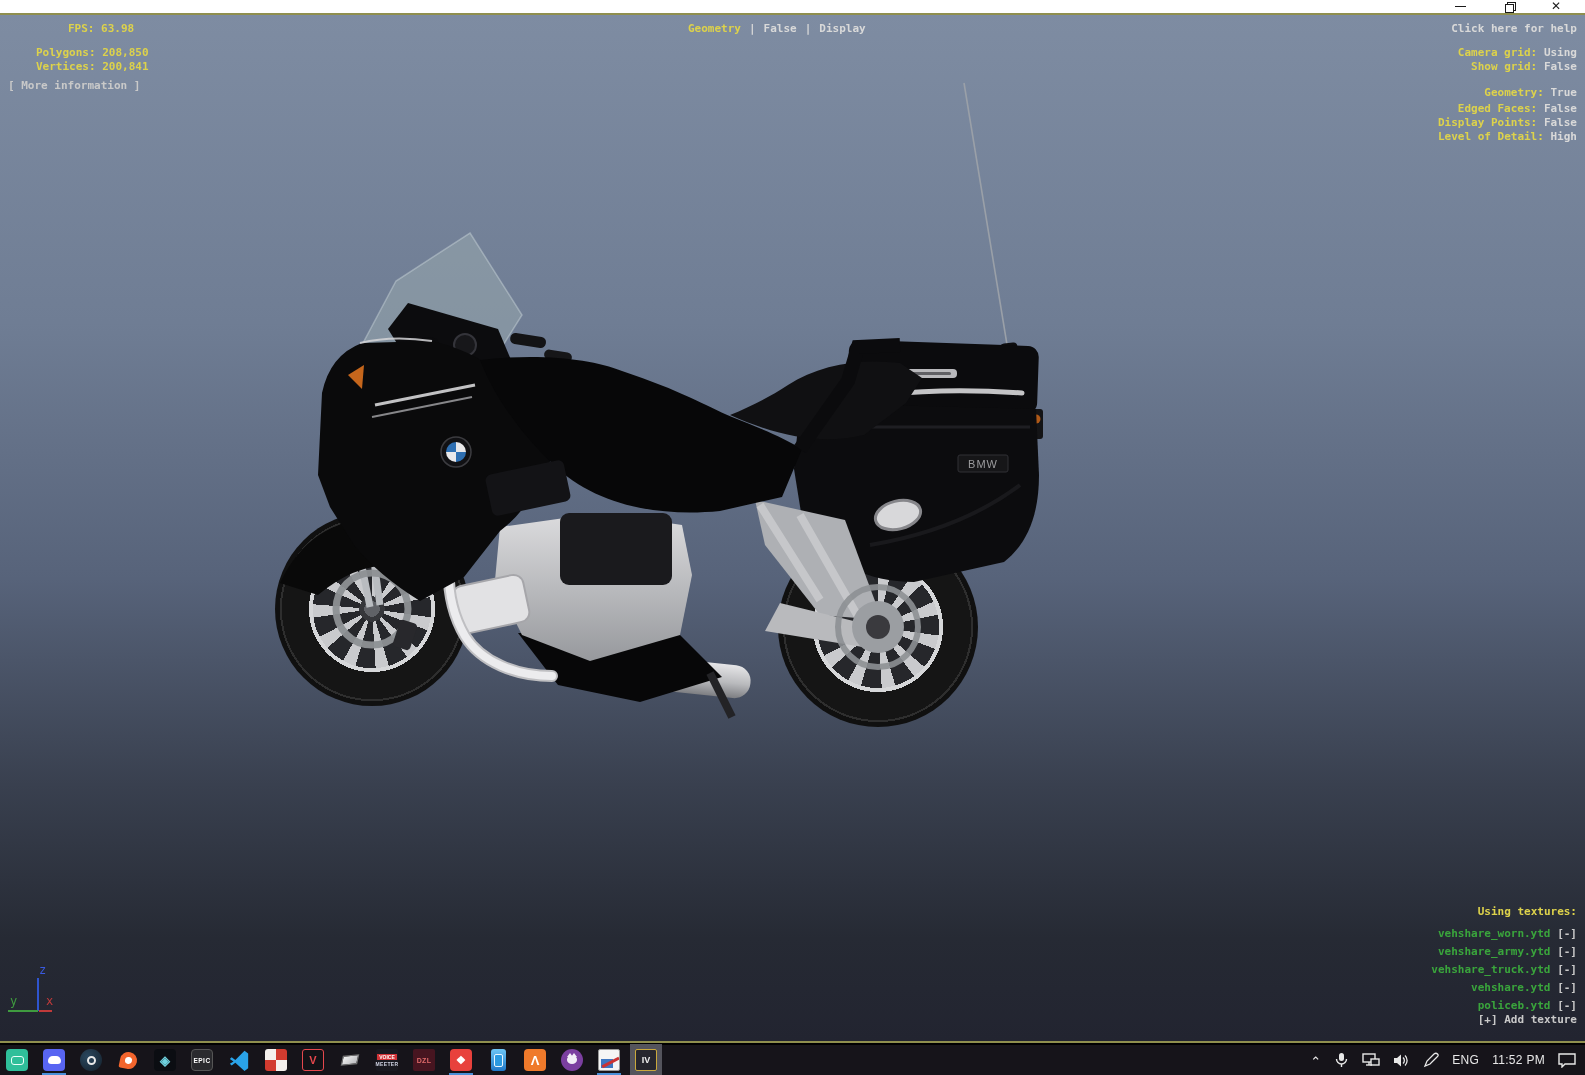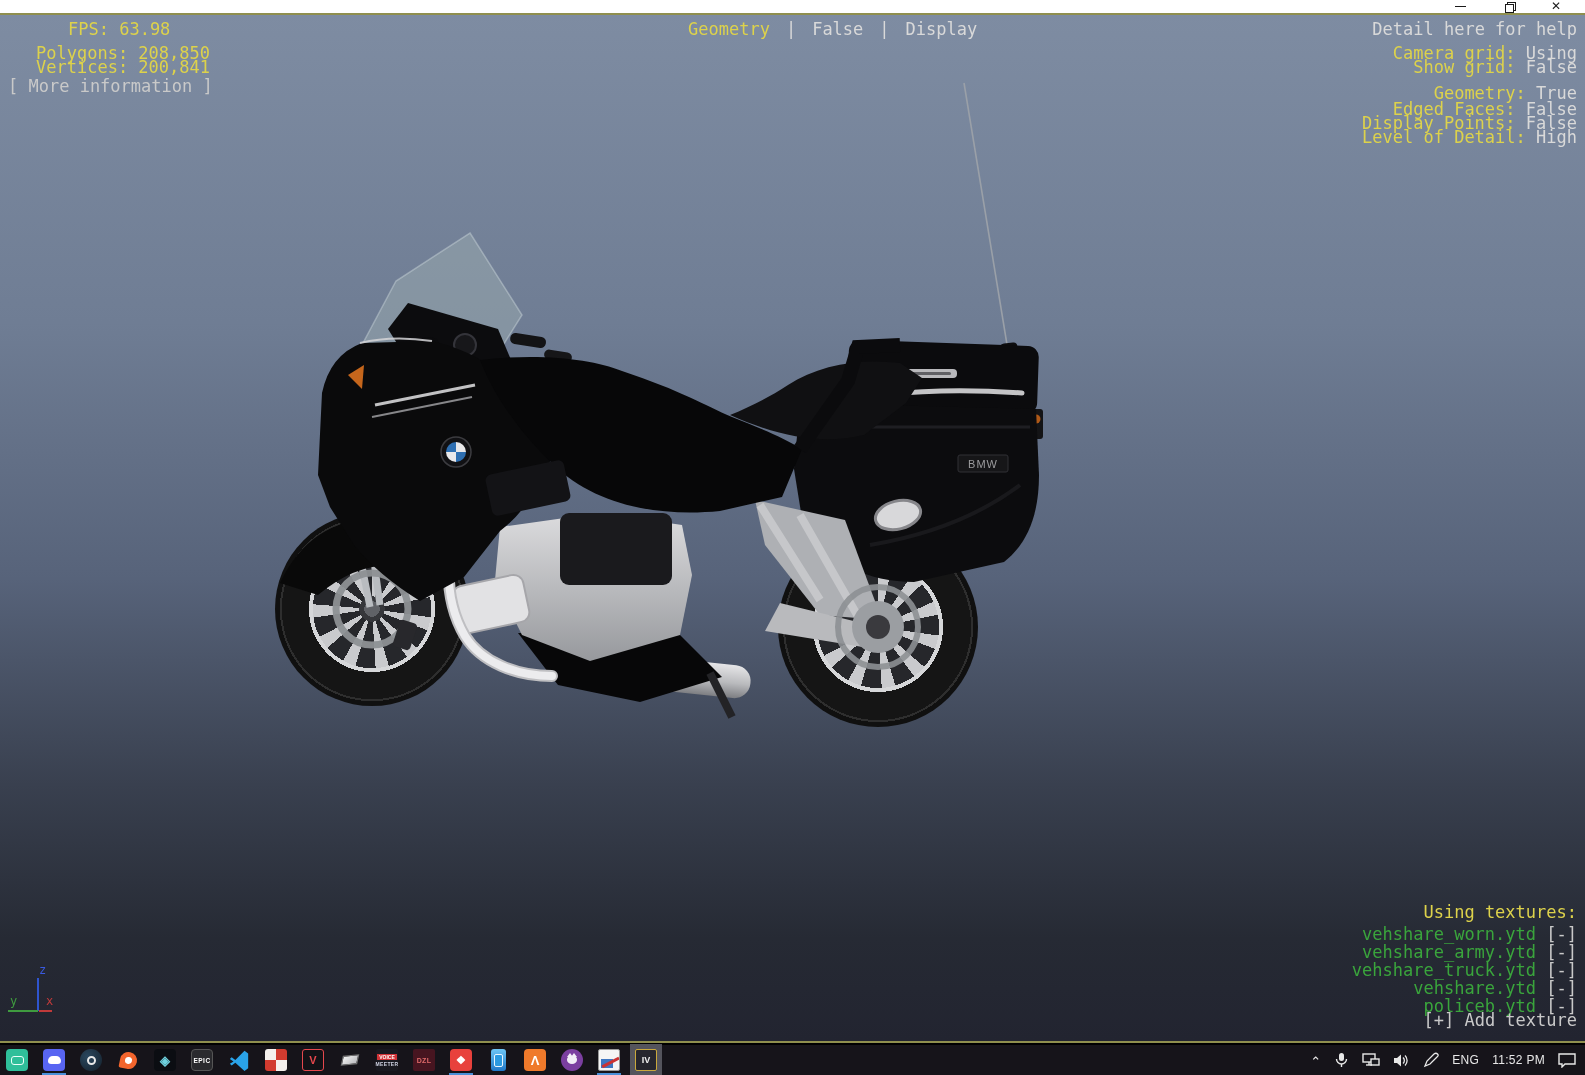--- a/index.html
+++ b/index.html
@@ -15,25 +15,25 @@
   .glyph-restore:before { content:""; position:absolute; left:2px; top:0; width:7px; height:7px; border:1.2px solid #1a1a1a; background:#fff; }
   .glyph-restore:after { content:""; position:absolute; left:0; top:2px; width:7px; height:7px; border:1.2px solid #1a1a1a; background:#fff; }
   .glyph-close { font:12px "DejaVu Sans",sans-serif; color:#1a1a1a; line-height:13px; }
 
   
   .viewport { position:absolute; left:0; top:13px; width:1585px; height:1030px;
     border-top:2px solid #8f8f4e; border-bottom:2px solid #8f8f4e;
     background:linear-gradient(180deg,#7e8ca2 0%,#6f7d94 30%,#57637a 55%,#39404f 75%,#262a34 90%,#222430 100%);
     overflow:hidden; }
 
-  .hud { position:absolute; font-size:17px; line-height:14px; white-space:pre; }
+  .hud { position:absolute; font-size:11px; line-height:14px; white-space:pre;font-weight:bold; }
   .yel { color:#ddd24b; } .wht { color:#d9d9d9; } .grn { color:#3aa53c; } .gry { color:#c9c9c9; }
 
   .hud-right { text-align:right; right:8px; }
-  .tabs { display:flex; gap:16px;align-items:center; }
+  .tabs { display:flex; gap:8px;align-items:center; }
   .tab { cursor:pointer; }
   .sep { color:#d9d9d9; }
 
   .texline { margin-top:4px; text-align:right; }
   .texline .rm { cursor:pointer; }
 
   
   .axis-z-line { position:absolute; left:37px; top:963px; width:2px; height:33px; background:#2f55cf; }
   .axis-y-line { position:absolute; left:8px;  top:995px; width:30px; height:2px; background:#3f9b3f; }
   .axis-x-line { position:absolute; left:39px; top:995px; width:13px; height:2px; background:#c03a3a; }
@@ -129,21 +129,21 @@
   <div class="hud gry" style="left:8px; top:64px;">[ More information ]</div>
 
   <div class="hud tabs" style="left:688px; top:7px;">
     <span class="tab yel">Geometry</span>
     <span class="sep">|</span>
     <span class="tab wht">False</span>
     <span class="sep">|</span>
     <span class="tab wht">Display</span>
   </div>
 
-  <div class="hud hud-right wht" style="top:7px;">Detail here for help</div>
+  <div class="hud hud-right wht" style="top:7px;">Click here for help</div>
   <div class="hud hud-right" style="top:31px;"><span class="yel">Camera grid:</span><span class="wht"> </span><span class="wht">Using</span></div>
   <div class="hud hud-right" style="top:45px;"><span class="yel">Show grid:</span><span class="wht"> </span><span class="wht">False</span></div>
   <div class="hud hud-right" style="top:71px;text-align:center;"><span class="yel">Geometry:</span><span class="wht"> </span><span class="wht">True</span></div>
   <div class="hud hud-right" style="top:87px;"><span class="yel">Edged Faces:</span><span class="wht"> </span><span class="wht">False</span></div>
   <div class="hud hud-right" style="top:101px;"><span class="yel">Display Points:</span><span class="wht"> </span><span class="wht">False</span></div>
   <div class="hud hud-right" style="top:115px;"><span class="yel">Level of Detail:</span><span class="wht"> </span><span class="wht">High</span></div>
 
   <div class="hud hud-right yel" style="top:890px;">Using textures:</div>
   <div class="hud hud-right texline" style="top:908px;"><span class="grn">vehshare_worn.ytd</span><span class="wht"> </span><span class="gry rm">[-]</span></div>
   <div class="hud hud-right texline" style="top:926px;"><span class="grn">vehshare_army.ytd</span><span class="wht"> </span><span class="gry rm">[-]</span></div>

